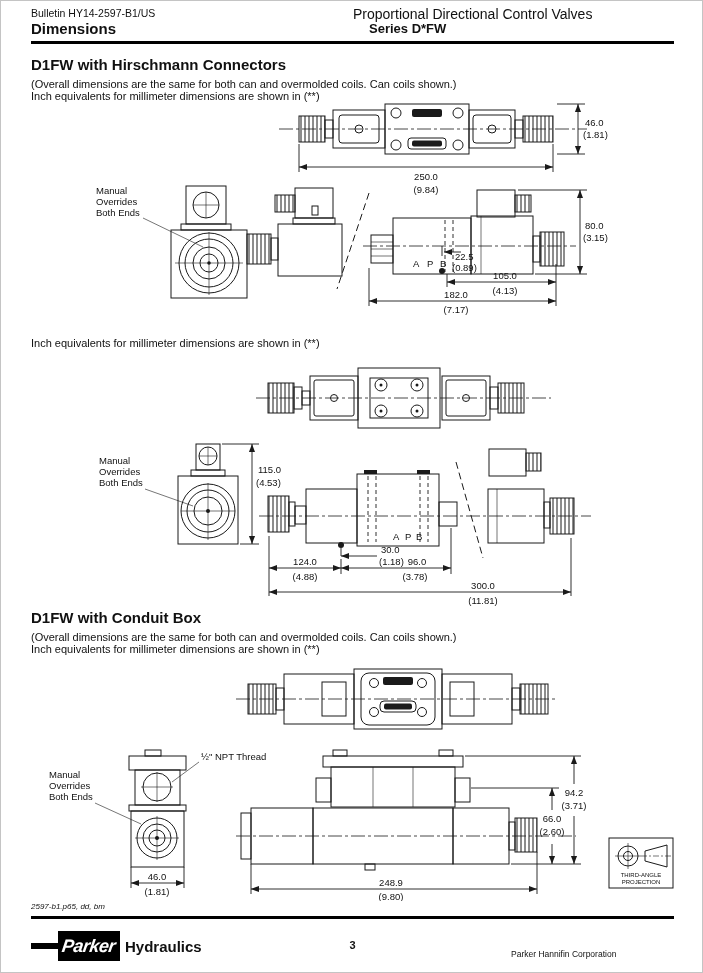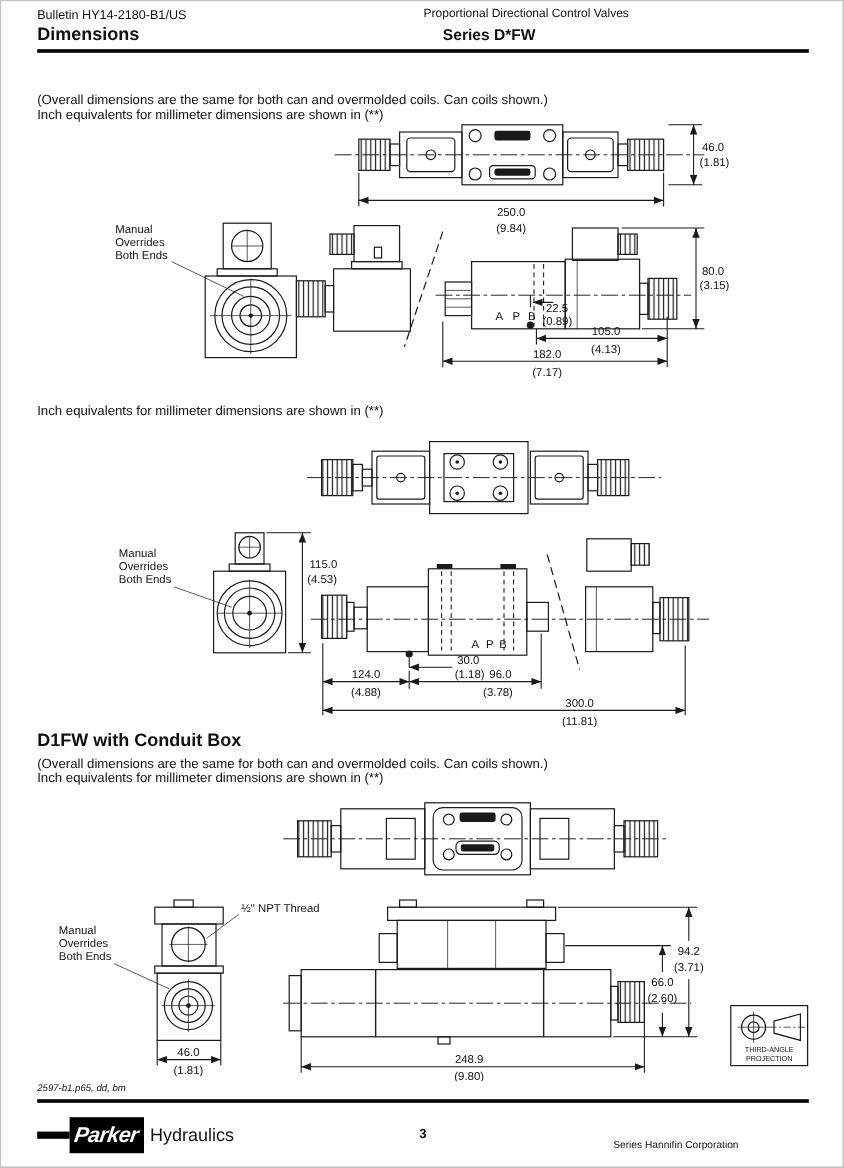--- a/index.html
+++ b/index.html
@@ -2,56 +2,57 @@
 <html><head>
 <meta charset="utf-8">
 <style>
   html,body{margin:0;padding:0;background:#9e9e9e;}
   .page{position:relative;width:703px;height:973px;background:#ffffff;margin:0 auto;
         border:1px solid #c4c4c4;box-sizing:border-box;overflow:hidden;
         font-family:"Liberation Sans",sans-serif;color:#111;}
   .abs{position:absolute;}
   .hdr-l1{left:30px;top:6px;font-size:10.5px;}
   .hdr-l2{left:30px;top:19px;font-size:15px;font-weight:bold;}
-  .hdr-r1{left:352px;top:5px;font-size:10px;text-align:right;}
+  .hdr-r1{left:352px;top:5px;font-size:14px;text-align:right;}
   .hdr-r2{left:368px;top:20px;font-size:13px;font-weight:bold;}
   .hrule{left:30px;top:40px;width:643px;height:3px;background:#000;}
   .sec-h{left:30px;font-size:15px;font-weight:bold;}
   .note{left:30px;font-size:11px;line-height:12px;}
   .draw{position:absolute;}
   .draw rect,.draw line,.draw circle,.draw path,.draw polygon,.draw polyline{fill:none;stroke:#1a1a1a;stroke-width:1;}
   .draw .fil{fill:#1a1a1a;stroke:none;}
   .draw .thin{stroke-width:0.6;}
   .draw .dim{stroke-width:0.9;}
   .draw .cl{stroke-width:0.8;stroke-dasharray:14 3 3 3;}
   .draw .dsh{stroke-width:0.9;stroke-dasharray:4 3;}
   .draw .brk{stroke-dasharray:7 4;}
   .draw text{fill:#111;stroke:none;font-family:"Liberation Sans",sans-serif;font-size:9.5px;}
   .draw text.tiny{font-size:6px;text-anchor:middle;}
   .foot-note{left:30px;top:901px;font-size:8px;font-style:italic;}
   .foot-rule{left:30px;top:915px;width:643px;height:3px;background:#000;}
   .brand-row{left:30px;top:930px;display:flex;align-items:center;}
   .brand-bar{width:27px;height:6px;background:#000;}
   .brand-box{width:62px;height:30px;background:#000;color:#fff;display:flex;align-items:center;justify-content:center;}
   .brand-word{font-style:italic;font-weight:bold;font-size:18px;letter-spacing:-0.5px;transform:skewX(-8deg);}
-  .brand-division{font-size:15px;margin-left:5px;color:#111;}
+  .brand-division{font-size:15px;margin-left:5px;color:#111;font-weight:bold;}
   .page-num{left:0;top:938px;width:703px;text-align:center;font-size:11px;font-weight:bold;}
   .corp{left:510px;top:927px;font-size:8.5px;line-height:10.5px;white-space:pre;}
 </style>
 </head>
 <body>
 
 <div class="page">
 
-  <div class="abs hdr-l1">Bulletin HY14-2180-B1/US</div>
+  <div class="abs hdr-l1">Bulletin HY14-2597-B1/US</div>
   <div class="abs hdr-l2">Dimensions</div>
   <div class="abs hdr-r1">Proportional Directional Control Valves</div>
   <div class="abs hdr-r2">Series D*FW</div>
   <div class="abs hrule"></div>
 
+  <div class="abs sec-h" style="top:55px">D1FW with Hirschmann Connectors</div>
   <div class="abs note" style="top:77px">
     <div>(Overall dimensions are the same for both can and overmolded coils. Can coils shown.)</div>
     <div>Inch equivalents for millimeter dimensions are shown in (**)</div>
   </div>
 
   <svg class="draw" style="left:30px;top:95px;" width="670" height="220" viewBox="0 0 670 220">
     <defs>
       <pattern id="h1" width="4" height="8" patternUnits="userSpaceOnUse">
         <path d="M2,0 V8" style="stroke:#1a1a1a;stroke-width:1;fill:none"></path>
       </pattern>
@@ -411,18 +412,18 @@
     <div class="brand-bar"></div>
     <div class="brand-box">
       <span class="brand-word">Parker</span>
     </div>
     <div class="brand-division">Hydraulics</div>
   </div>
 
   <div class="abs page-num">3</div>
 
   <div class="abs corp">
-    <div>Series Hannifin Corporation</div>
+    <div>Parker Hannifin Corporation</div>
     
     
   </div>
 
 </div>
 
 </body></html>

